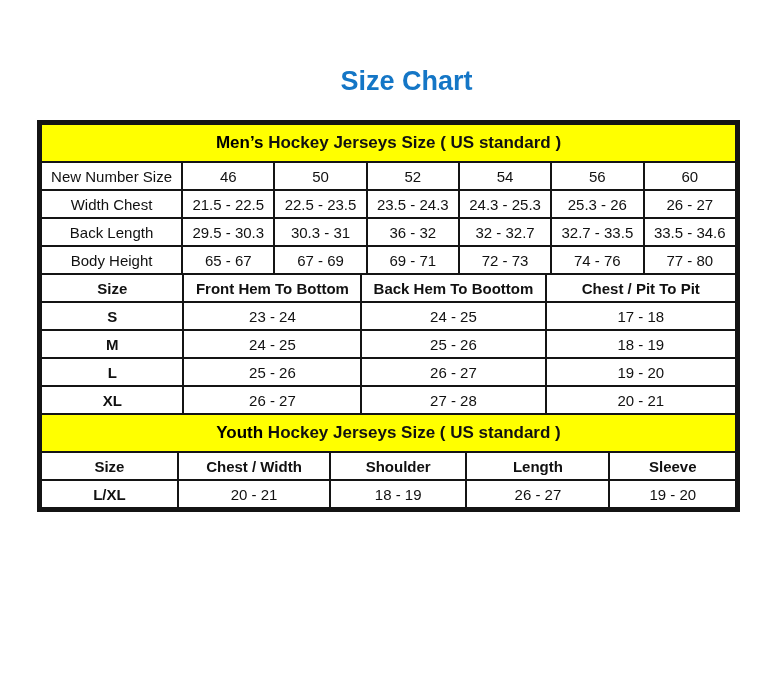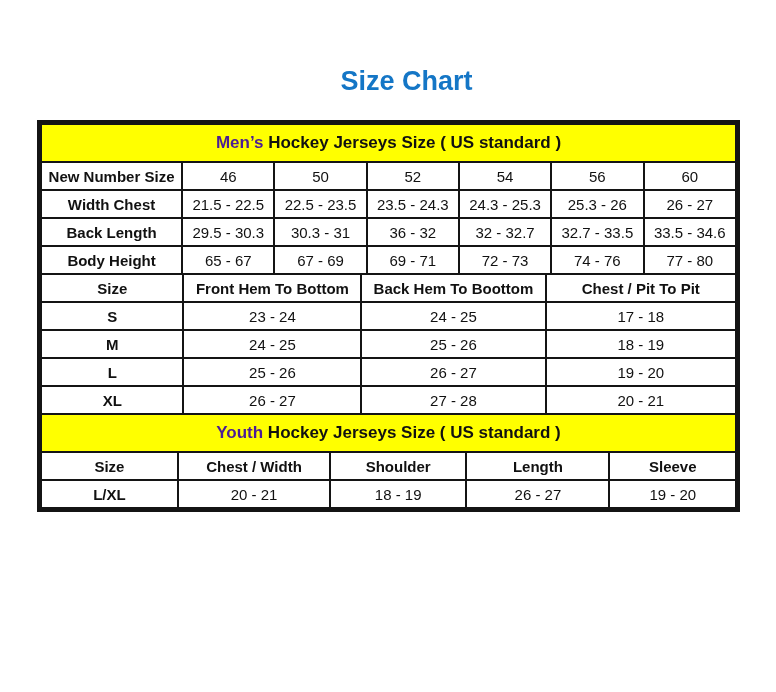--- a/index.html
+++ b/index.html
@@ -44,24 +44,24 @@
     overflow: hidden;
     white-space: nowrap;
   }
   tr.section th {
     background: #ffff00;
     height: 38px;
     font-size: 17px;
     font-weight: bold;
     color: #111111;
   }
-  tr.section .hl { color: #4c1d95; font-weight: bold; }
+  tr.section .hl { color: #000000; font-weight: bold; }
   tr.cols th { font-weight: bold; }
   tbody th { font-weight: bold; }
-  table.plain-labels tbody th { font-weight: 700; }
+  table.plain-labels tbody th { font-weight: 400; }
   td { font-weight: 400; }
 
   .misspell {
     text-decoration-style: wavy;
     text-decoration-color: #e00000;
     text-decoration-thickness: 1px;
     text-underline-offset: 4px;
   }
 </style>
 </head>

